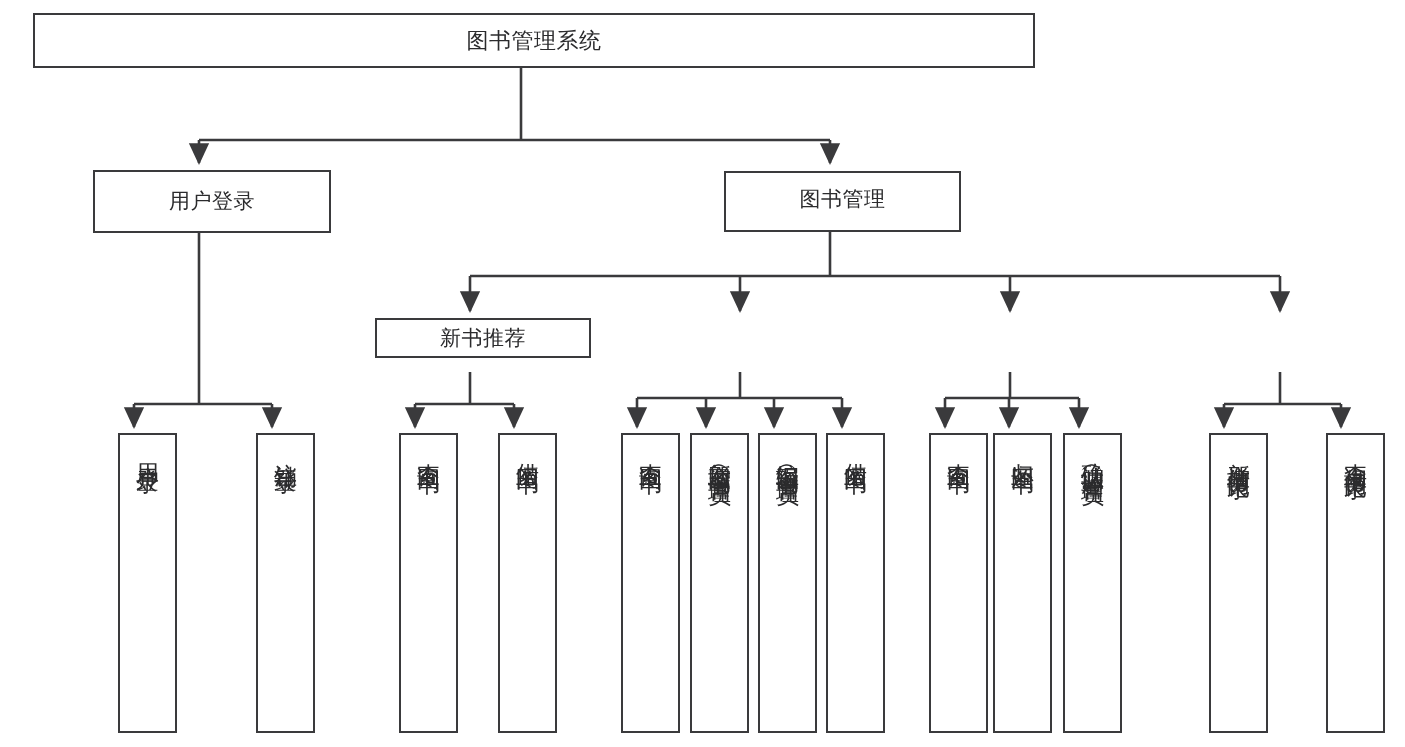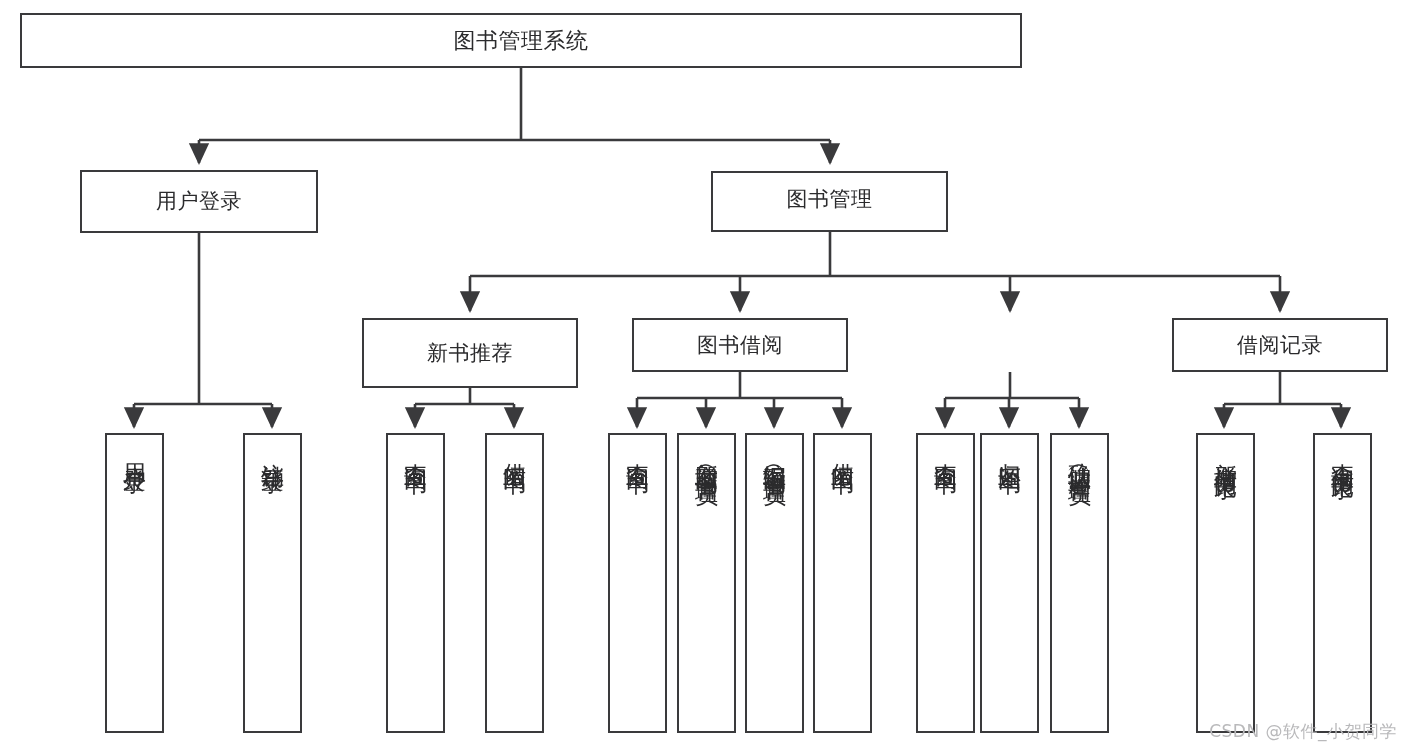--- a/index.html
+++ b/index.html
@@ -26,20 +26,21 @@
   }
   .node {
     position: absolute;
     box-sizing: border-box;
     border: 2.5px solid #3a3a3c;
     background: #ffffff;
     display: flex;
     align-items: center;
     justify-content: center;
     color: #2b2b2d;
+    margin-left: 13px;
   }
   .node-label {
     display: block;
     text-align: center;
     line-height: 1.08;
     letter-spacing: 0.5px;
     white-space: nowrap;
   }
   
   .node.horiz .node-label {
@@ -131,32 +132,26 @@
   </div>
 
   <div class="node horiz" style="left:80px; top:170px; width:238px; height:63px;">
     <span class="node-label">用户登录</span>
   </div>
 
   <div class="node horiz" style="left:711px; top:171px; width:237px; height:61px;font-family:Liberation Mono, monospace;">
     <span class="node-label">图书管理</span>
   </div>
 
-  <div class="node horiz" style="left:362px; top:318px; width:216px; height:70px;">
+  <div class="node horiz" style="left:362px; top:318px; width:216px; height:40px;">
     <span class="node-label">新书推荐</span>
   </div>
 
-  <div class="node horiz" style="left:632px; top:318px; width:216px; height:54px;">
-    <span class="node-label">图书借阅</span>
-  </div>
-
-
-  <div class="node horiz" style="left:1172px; top:318px; width:216px; height:54px;">
-    <span class="node-label">借阅记录</span>
-  </div>
+
+
 
   <div class="node vert" style="left:105px; top:433px; width:59px; height:300px;">
     <span class="node-label">用户登录</span>
   </div>
 
   <div class="node vert" style="left:243px; top:433px; width:59px; height:300px;">
     <span class="node-label">注销登录</span>
   </div>
 
   <div class="node vert" style="left:386px; top:433px; width:59px; height:300px;">
@@ -196,15 +191,14 @@
   </div>
 
   <div class="node vert" style="left:1196px; top:433px; width:59px; height:300px;">
     <span class="node-label">新增借阅记录</span>
   </div>
 
   <div class="node vert" style="left:1313px; top:433px; width:59px; height:300px;">
     <span class="node-label">查询借阅记录</span>
   </div>
 
-  <div class="watermark">CSDN @软件_小贺同学</div>
 
 </div>
 
 </body></html>

